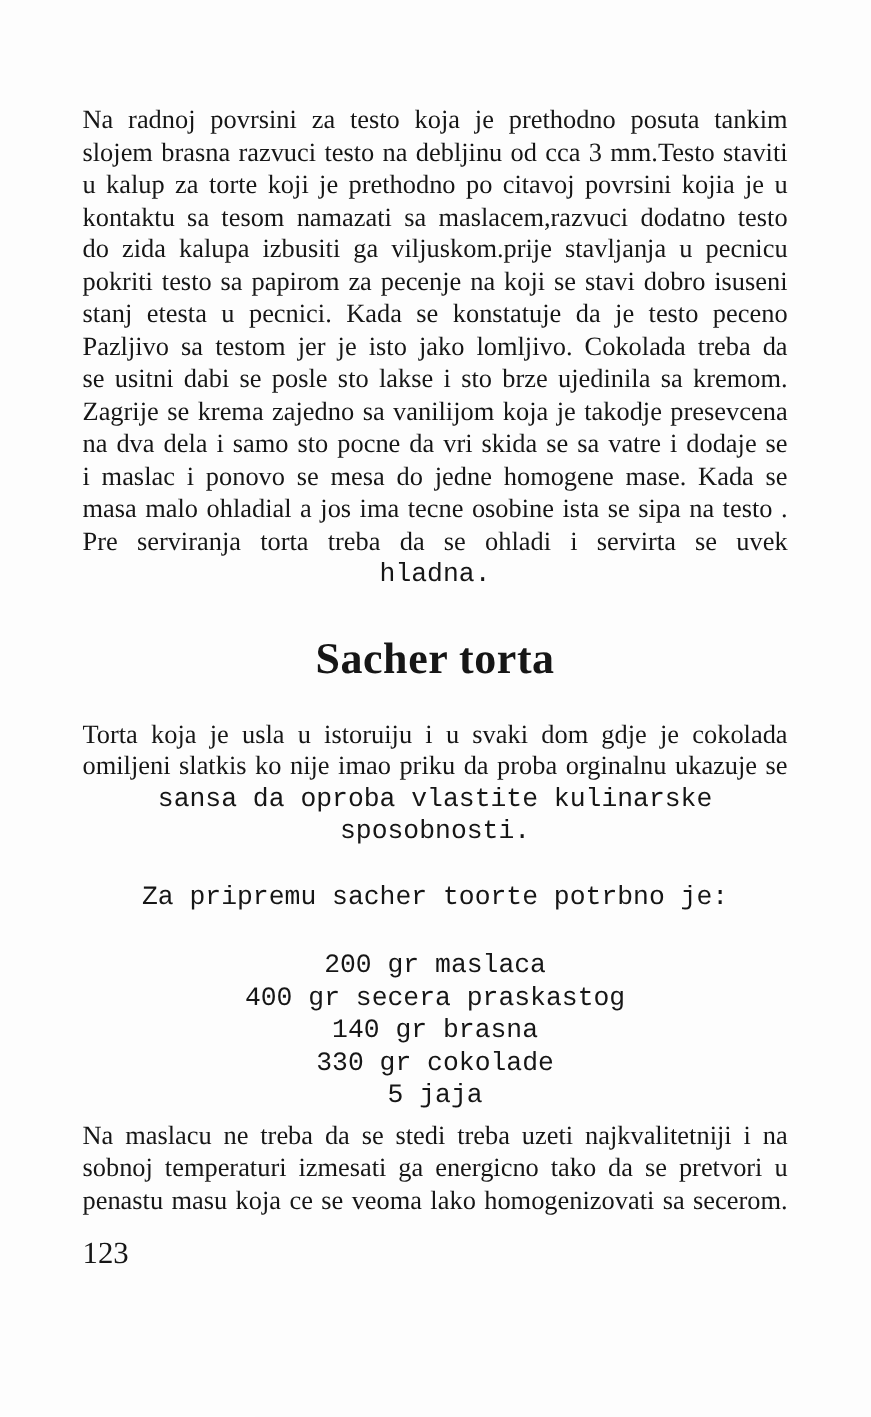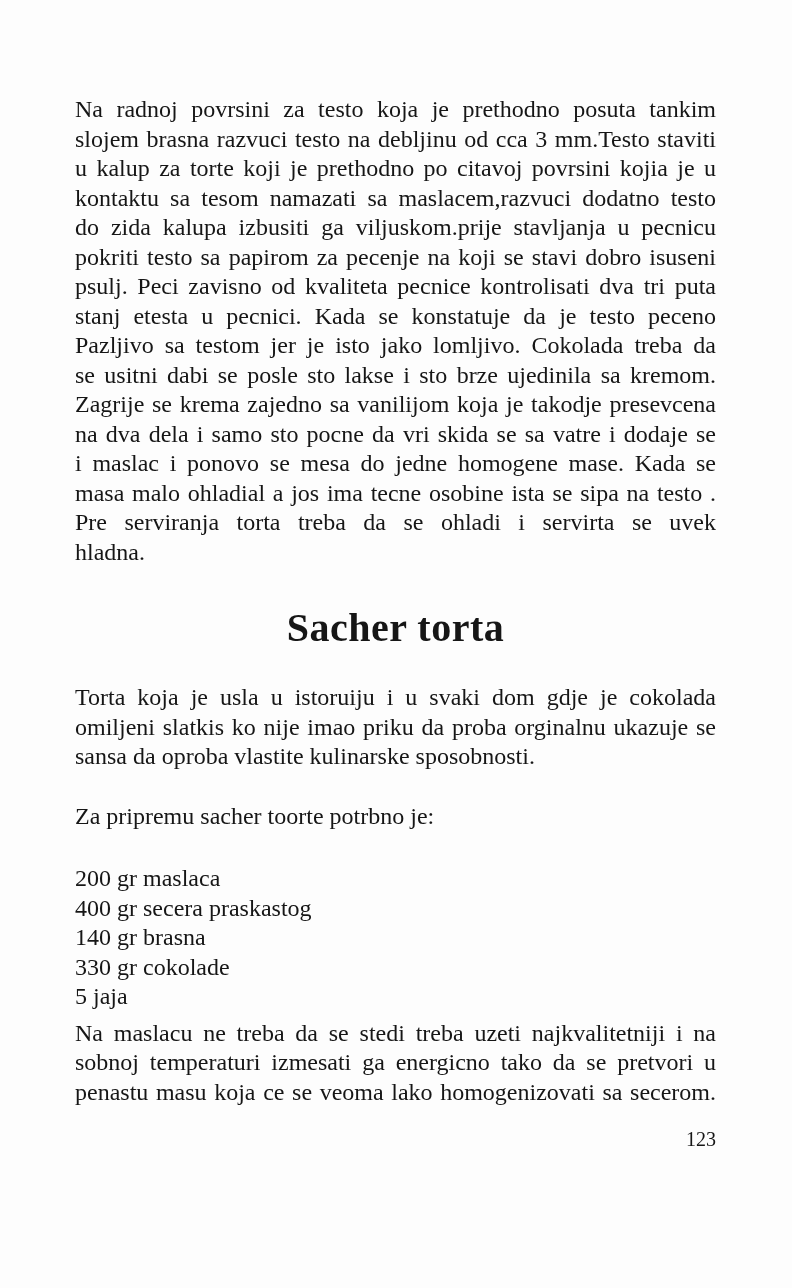--- a/index.html
+++ b/index.html
@@ -25,55 +25,55 @@
     line-height: 29.5px;
   }
   
   .jl {
     text-align: justify;
     text-align-last: justify;
     white-space: normal;
   }
   
   .ll {
-    text-align: left;
+    text-align: center;
+    font-family: Liberation Mono, monospace;
   }
   .heading {
     margin: 36px 0 0 0;
     font-size: 40px;
     line-height: 50px;
     font-weight: bold;
     text-align: center;
     letter-spacing: 0.5px;
   }
   .para-2 { margin-top: 30px; }
   .intro-line { margin-top: 30px; }
   .ingredients { margin-top: 33px; }
   .para-3 { margin-top: 7px; }
   .pagenum {
     margin-top: 18px;
-    text-align: right;
-    font-size: 20px;
+    text-align: left;
+    font-size: 28px;
     line-height: 29.5px;
   }
 </style>
 </head>
 <body>
 
 <div class="page">
   <div class="content">
 
     <div class="para">
       <div class="jl">Na radnoj povrsini za testo koja je prethodno posuta tankim</div>
       <div class="jl">slojem brasna razvuci testo na debljinu od cca 3 mm.Testo staviti</div>
       <div class="jl">u kalup za torte koji je prethodno po citavoj povrsini kojia je u</div>
       <div class="jl">kontaktu sa tesom namazati sa maslacem,razvuci dodatno testo</div>
       <div class="jl">do zida kalupa izbusiti ga viljuskom.prije stavljanja u pecnicu</div>
       <div class="jl">pokriti testo sa papirom za pecenje na koji se stavi dobro isuseni</div>
-      <div class="jl">psulj. Peci zavisno od kvaliteta pecnice kontrolisati dva tri puta</div>
       <div class="jl">stanj etesta u pecnici. Kada se konstatuje da je testo peceno</div>
       <div class="jl">Pazljivo sa testom jer je isto jako lomljivo. Cokolada treba da</div>
       <div class="jl">se usitni dabi se posle sto lakse i sto brze ujedinila sa kremom.</div>
       <div class="jl">Zagrije se krema zajedno sa vanilijom koja je takodje presevcena</div>
       <div class="jl">na dva dela i samo sto pocne da vri skida se sa vatre i dodaje se</div>
       <div class="jl">i maslac i ponovo se mesa do jedne homogene mase. Kada se</div>
       <div class="jl">masa malo ohladial a jos ima tecne osobine ista se sipa na testo .</div>
       <div class="jl">Pre serviranja torta treba da se ohladi i servirta se uvek</div>
       <div class="ll">hladna.</div>
     </div>

